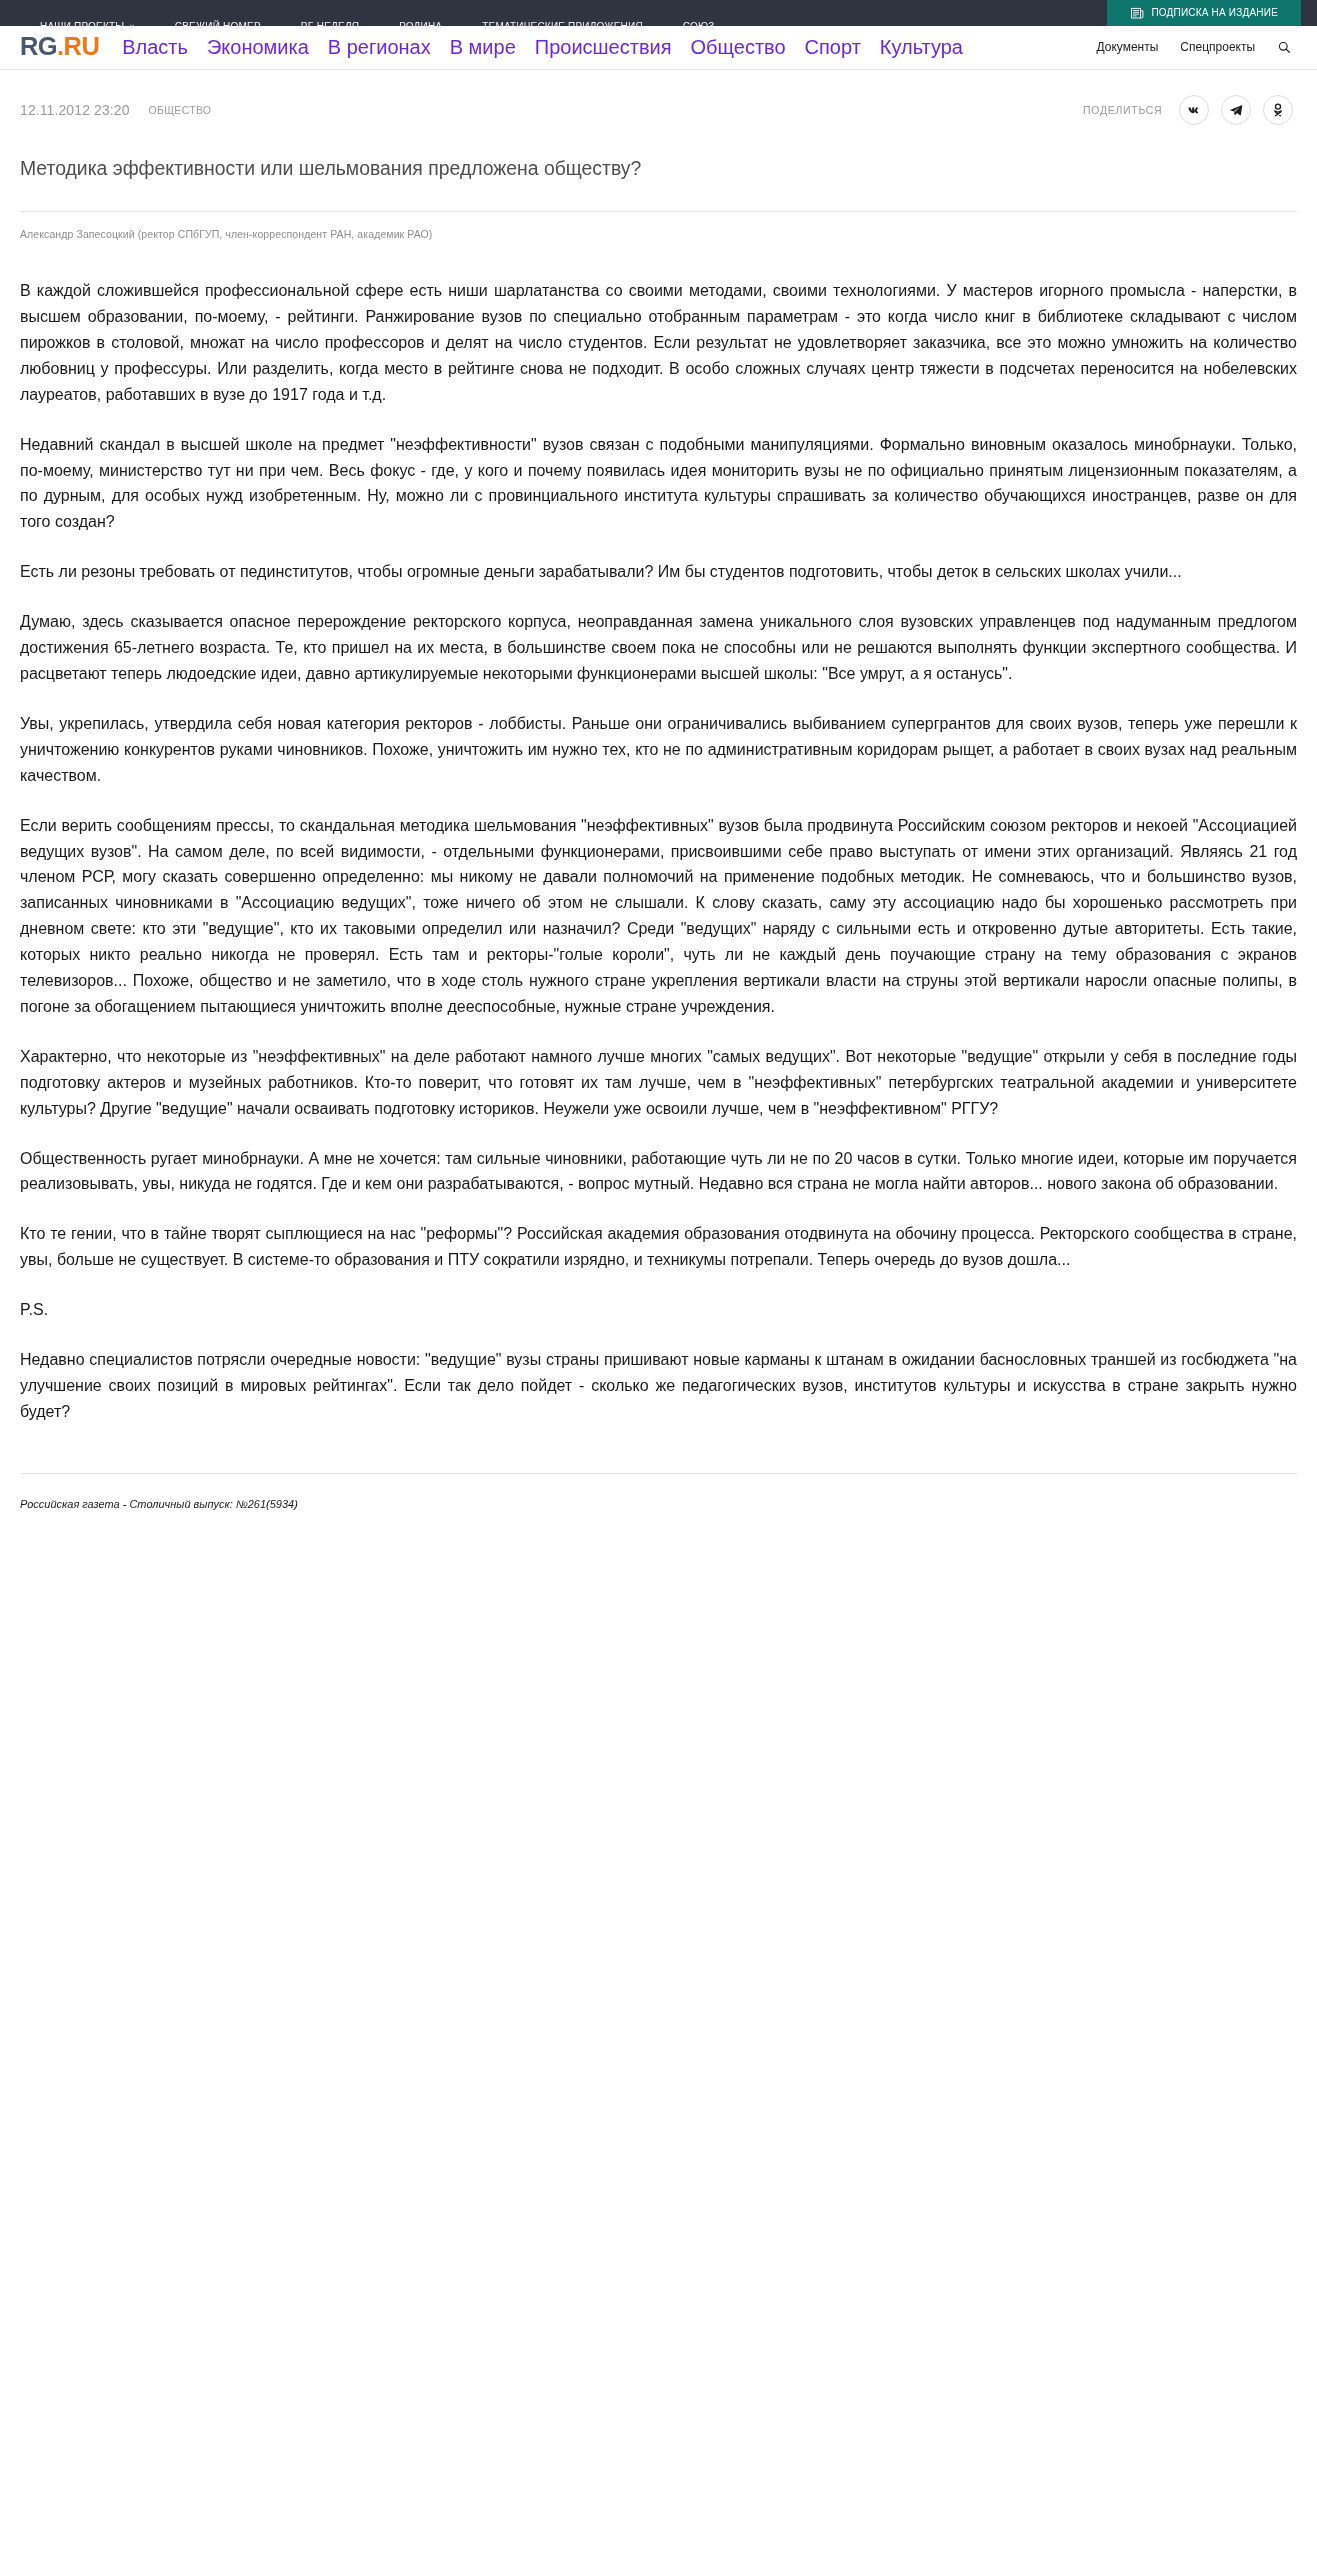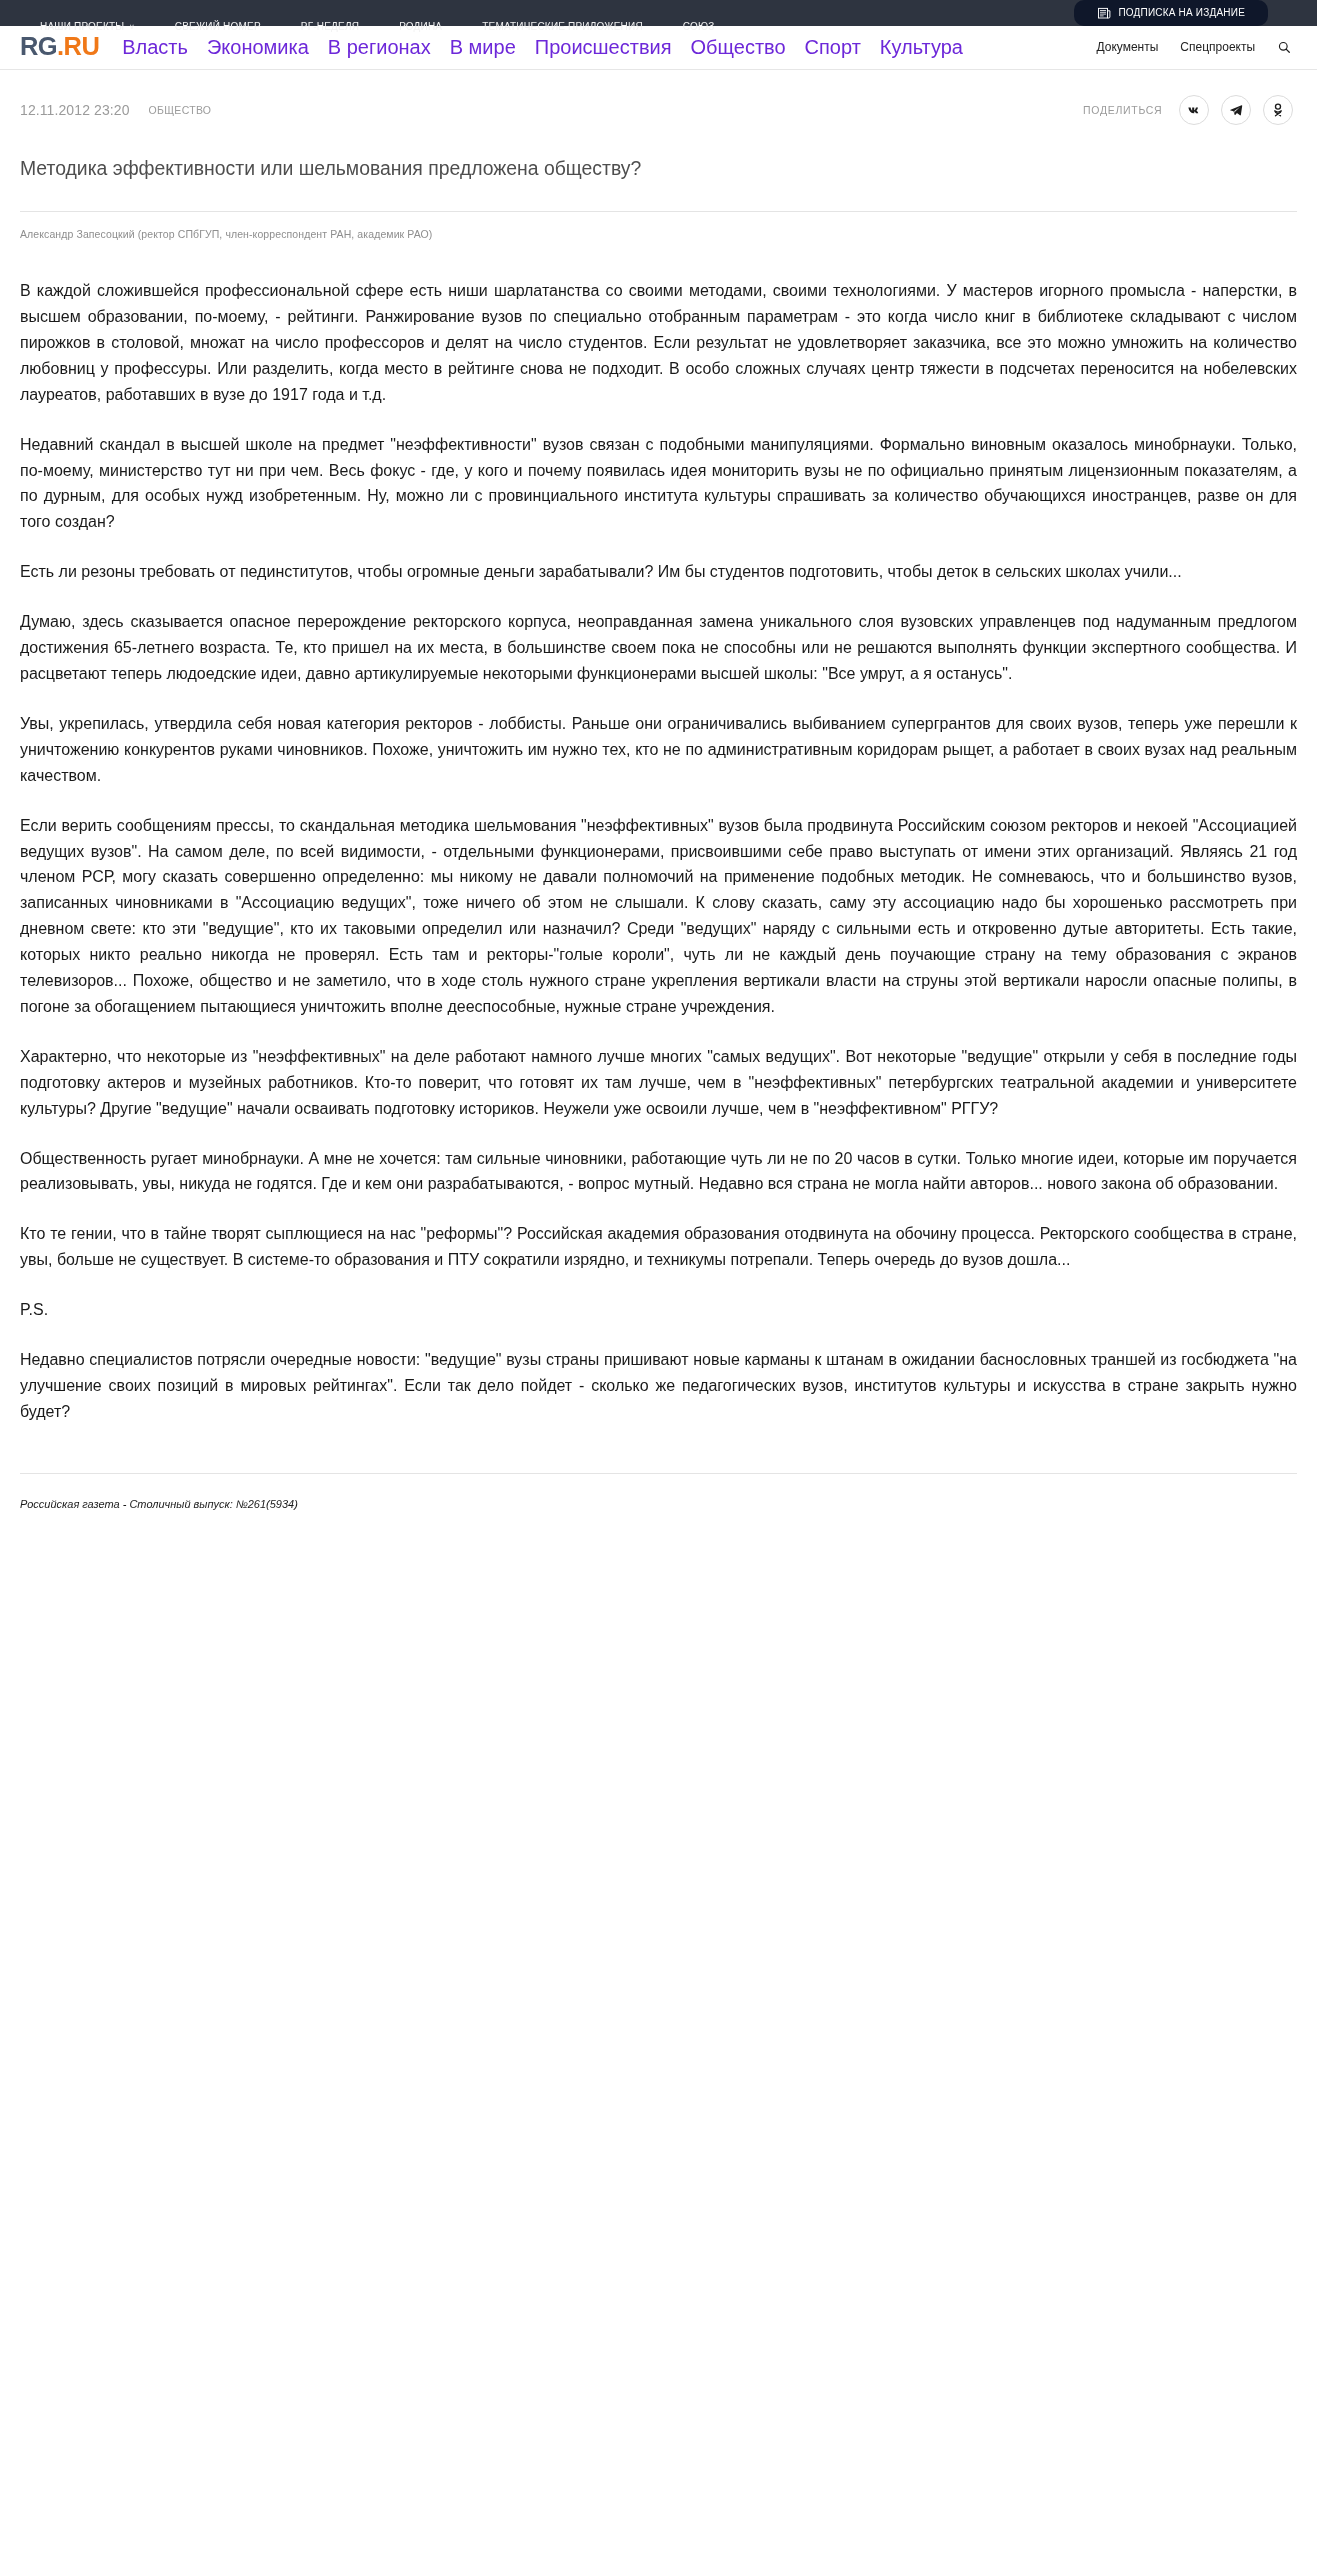--- a/index.html
+++ b/index.html
@@ -43,32 +43,31 @@
     background: #555e6b;
   }
   .caret {
     display: inline-block;
     margin-left: 5px;
     font-size: 7.2px;
     line-height: 1;
     transform: translateY(0.6px);
   }
   .subscribe-btn {
-    background: #0f172a;
+    background: #0f766e;
     display: flex;
     align-items: center;
     gap: 7.2px;
     padding: 0 23px;
     color: #fff;
     font-size: 10px;
     letter-spacing: 0.2px;
     text-transform: uppercase;
     white-space: nowrap;
-    margin-right: 49px;
-    border-radius: 10px;
+    margin-right: 16px;
   }
   .paper-icon { flex: 0 0 auto; display: block; }
 
   
   .mainnav {
     height: 44px;
     background: #fff;
     display: flex;
     align-items: center;
     padding: 0 20px 0 20px;

